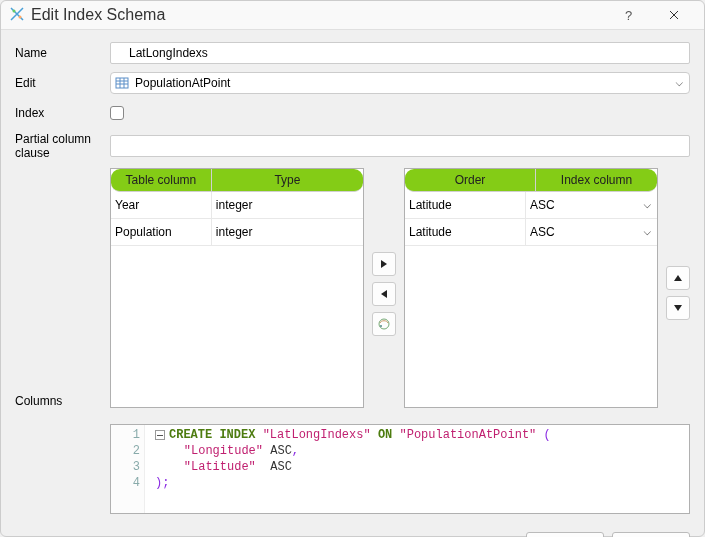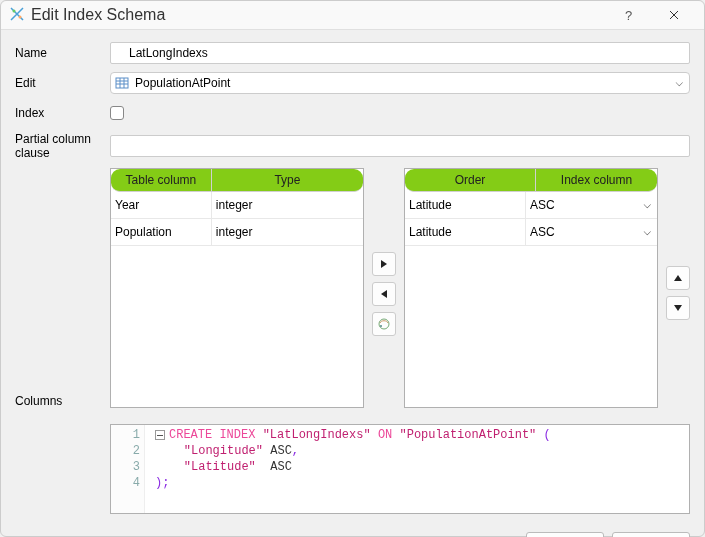--- a/index.html
+++ b/index.html
@@ -174,21 +174,21 @@
   border:1px solid #999;
   margin-right:4px;
   vertical-align:middle;
   background:#fff;
 }
 .fold::before {
   content:"";
   position:absolute; left:1px; right:1px; top:4px;
   border-top:1px solid #555;
 }
-.kw { color:#ec4899; font-weight:normal; }
+.kw { color:#4d7c0f; font-weight:bold; }
 .str { color:#c02070; }
 .sym { color:#8a2be2; }
 .footer {
   display:flex;
   justify-content:flex-end;
   gap:8px;
   padding: 10px 14px 12px 0;
 }
 .btn {
   min-width:78px;

